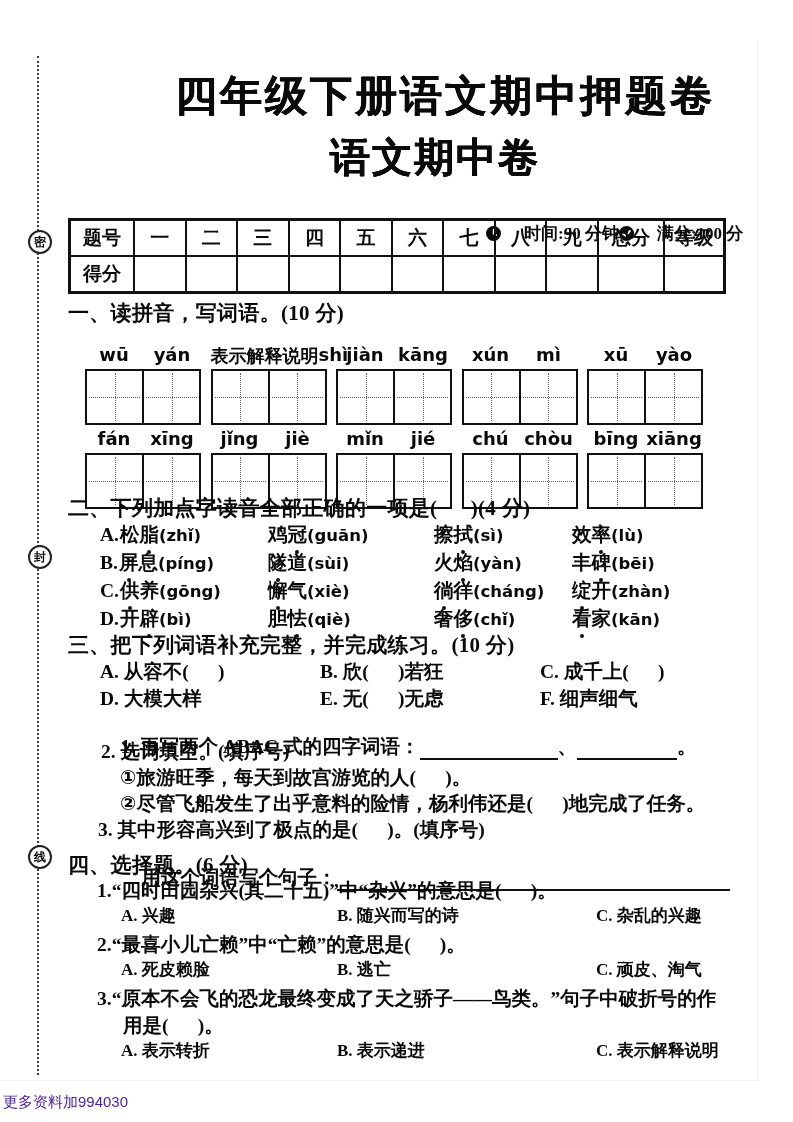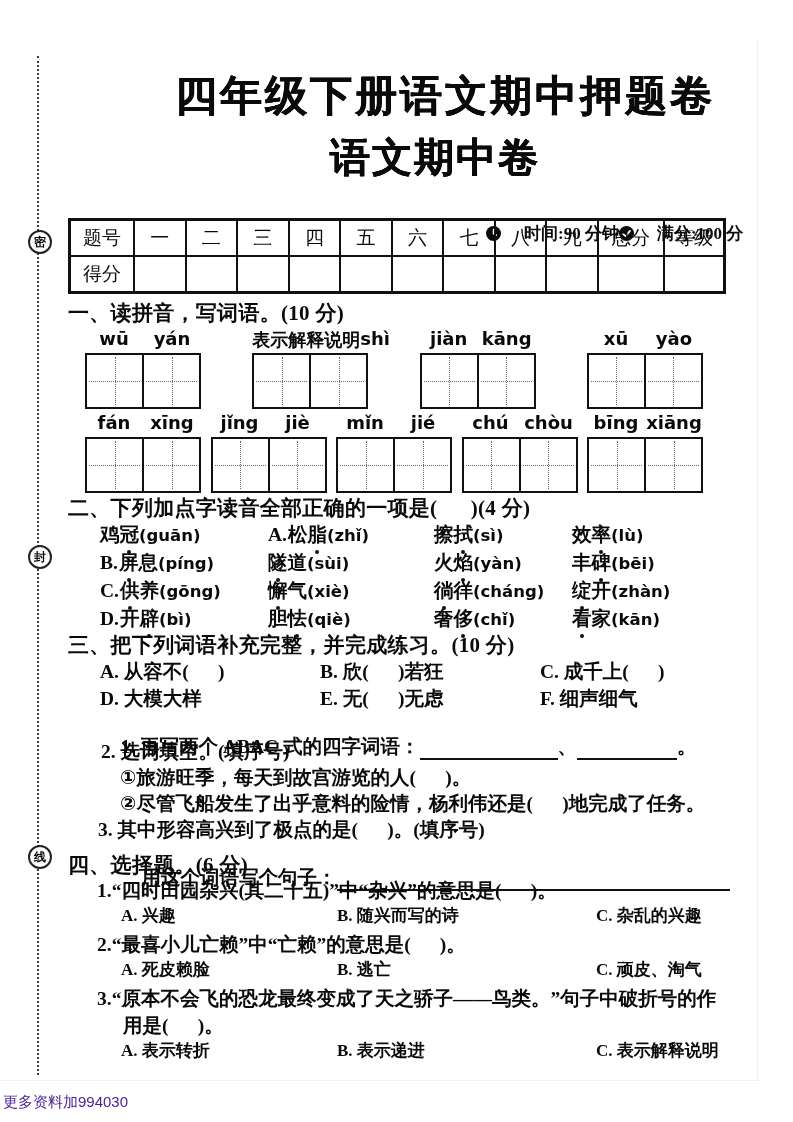--- a/index.html
+++ b/index.html
@@ -19,33 +19,33 @@
   .title1{position:absolute;left:150px;top:68px;width:590px;text-align:center;font-size:42px;font-weight:900;
           letter-spacing:3px;white-space:pre;text-shadow:0.6px 0 #000,-0.3px 0 #000;}
   .title2{position:absolute;left:140px;top:130px;width:590px;text-align:center;font-size:40px;font-weight:900;
           letter-spacing:2px;white-space:pre;text-shadow:0.6px 0 #000,-0.3px 0 #000;}
   .info-line{position:absolute;left:486px;top:186px;display:flex;font-size:17px;font-weight:800;white-space:pre;}
   .info-item{display:flex;align-items:center;gap:4px;}
   .info-item svg{display:block;}
 
   
   .score-table{position:absolute;left:68px;top:218px;width:658px;border-collapse:collapse;table-layout:fixed;
-               font-weight:400;font-size:19px;text-align:center;border:3px solid #111;}
+               font-weight:700;font-size:19px;text-align:center;border:3px solid #111;}
   .score-table td{border:2px solid #111;height:34px;padding:0;white-space:pre;}
   .score-table td:first-child{width:62px;}
   .score-table td:nth-child(11){width:64px;}
   .score-table td:nth-child(12){width:58px;}
 
   
   .h1{position:absolute;left:68px;font-size:21px;font-weight:900;white-space:pre;letter-spacing:0.3px;}
   .line{position:absolute;left:68px;width:660px;font-size:19.5px;font-weight:700;white-space:pre-wrap;}
 
   
   .py-row{position:absolute;left:85px;width:618px;display:flex;justify-content:space-between;}
-  .py-group{width:116px;}
+  .py-group{width:116px;margin-top:16px;}
   .py-pair{display:flex;height:25px;font-family:"DejaVu Sans","Liberation Sans",sans-serif;
            font-size:18px;font-weight:600;white-space:pre;}
   .py-pair span{flex:1;text-align:center;}
   .writebox{display:flex;height:52px;border:2.5px solid #111;background:#fff;}
   .wcell{flex:1;position:relative;}
   .wcell + .wcell{border-left:2px solid #111;}
   .wcell .v{position:absolute;left:50%;top:2px;bottom:2px;border-left:1.5px dotted #666;}
   .wcell .h{position:absolute;top:50%;left:2px;right:2px;border-top:1.5px dotted #666;}
 
   
@@ -178,20 +178,33 @@
             <div class="v"></div>
             <div class="h"></div>
           </div>
           <div class="wcell">
             <div class="v"></div>
             <div class="h"></div>
           </div>
         </div>
       </div>
       <div class="py-group">
+        <div class="py-pair"><span>xún</span><span>mì</span></div>
+        <div class="writebox">
+          <div class="wcell">
+            <div class="v"></div>
+            <div class="h"></div>
+          </div>
+          <div class="wcell">
+            <div class="v"></div>
+            <div class="h"></div>
+          </div>
+        </div>
+      </div>
+      <div class="py-group">
         <div class="py-pair"><span>xū</span><span>yào</span></div>
         <div class="writebox">
           <div class="wcell">
             <div class="v"></div>
             <div class="h"></div>
           </div>
           <div class="wcell">
             <div class="v"></div>
             <div class="h"></div>
           </div>
@@ -262,22 +275,22 @@
             <div class="v"></div>
             <div class="h"></div>
           </div>
         </div>
       </div>
     </div>
 
   <div class="h1" style="top:494px;font-family:Liberation Serif, serif;">二、下列加点字读音全部正确的一项是(      )(4 分)</div>
   <div id="sec2-rows">
       <div class="sec2-row">
+        <span class="w2"><span class="opt-label">A.</span><span class="ch">松</span><span class="ch dotc">脂</span><span class="py">(zhǐ)</span></span>
         <span class="w2"><span class="ch">鸡</span><span class="ch dotc">冠</span><span class="py">(guān)</span></span>
-        <span class="w2"><span class="opt-label">A.</span><span class="ch">松</span><span class="ch dotc">脂</span><span class="py">(zhǐ)</span></span>
         <span class="w2"><span class="ch">擦</span><span class="ch dotc">拭</span><span class="py">(sì)</span></span>
         <span class="w2"><span class="ch">效</span><span class="ch dotc">率</span><span class="py">(lù)</span></span>
       </div>
       <div class="sec2-row">
         <span class="w2"><span class="opt-label">B.</span><span class="ch dotc">屏</span><span class="ch">息</span><span class="py">(píng)</span></span>
         <span class="w2"><span class="ch dotc">隧</span><span class="ch">道</span><span class="py">(sùi)</span></span>
         <span class="w2"><span class="ch">火</span><span class="ch dotc">焰</span><span class="py">(yàn)</span></span>
         <span class="w2"><span class="ch">丰</span><span class="ch dotc">碑</span><span class="py">(bēi)</span></span>
       </div>
       <div class="sec2-row">

